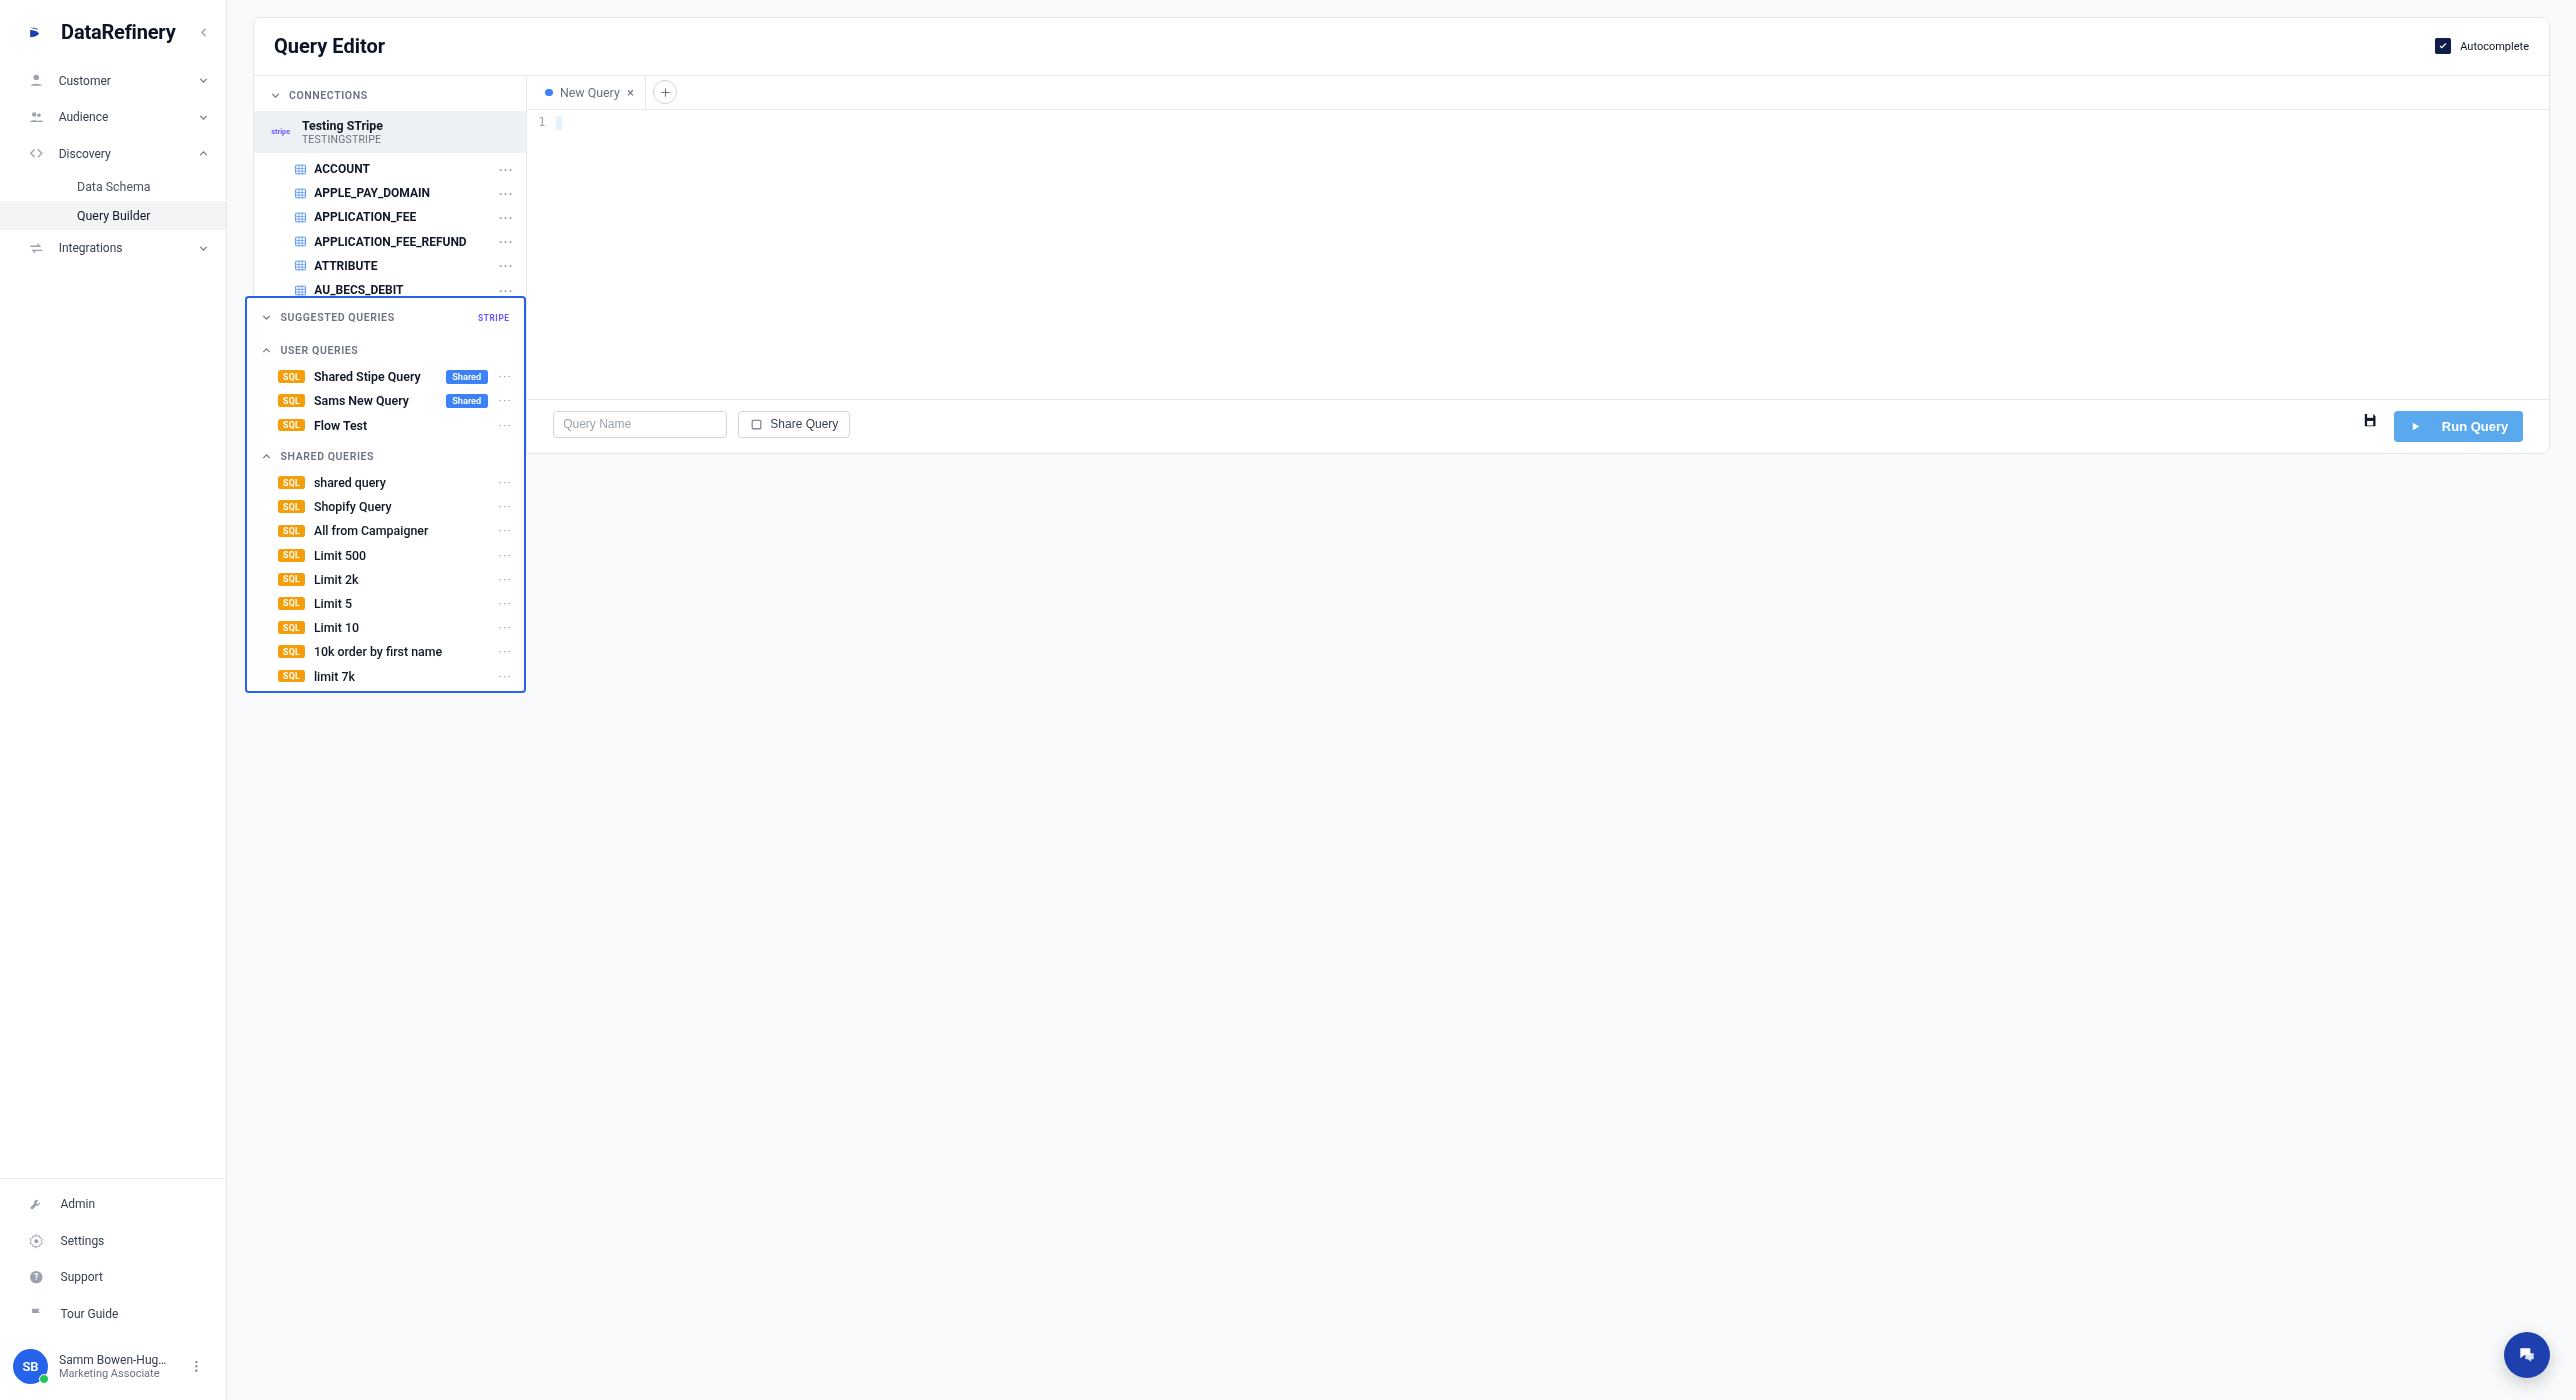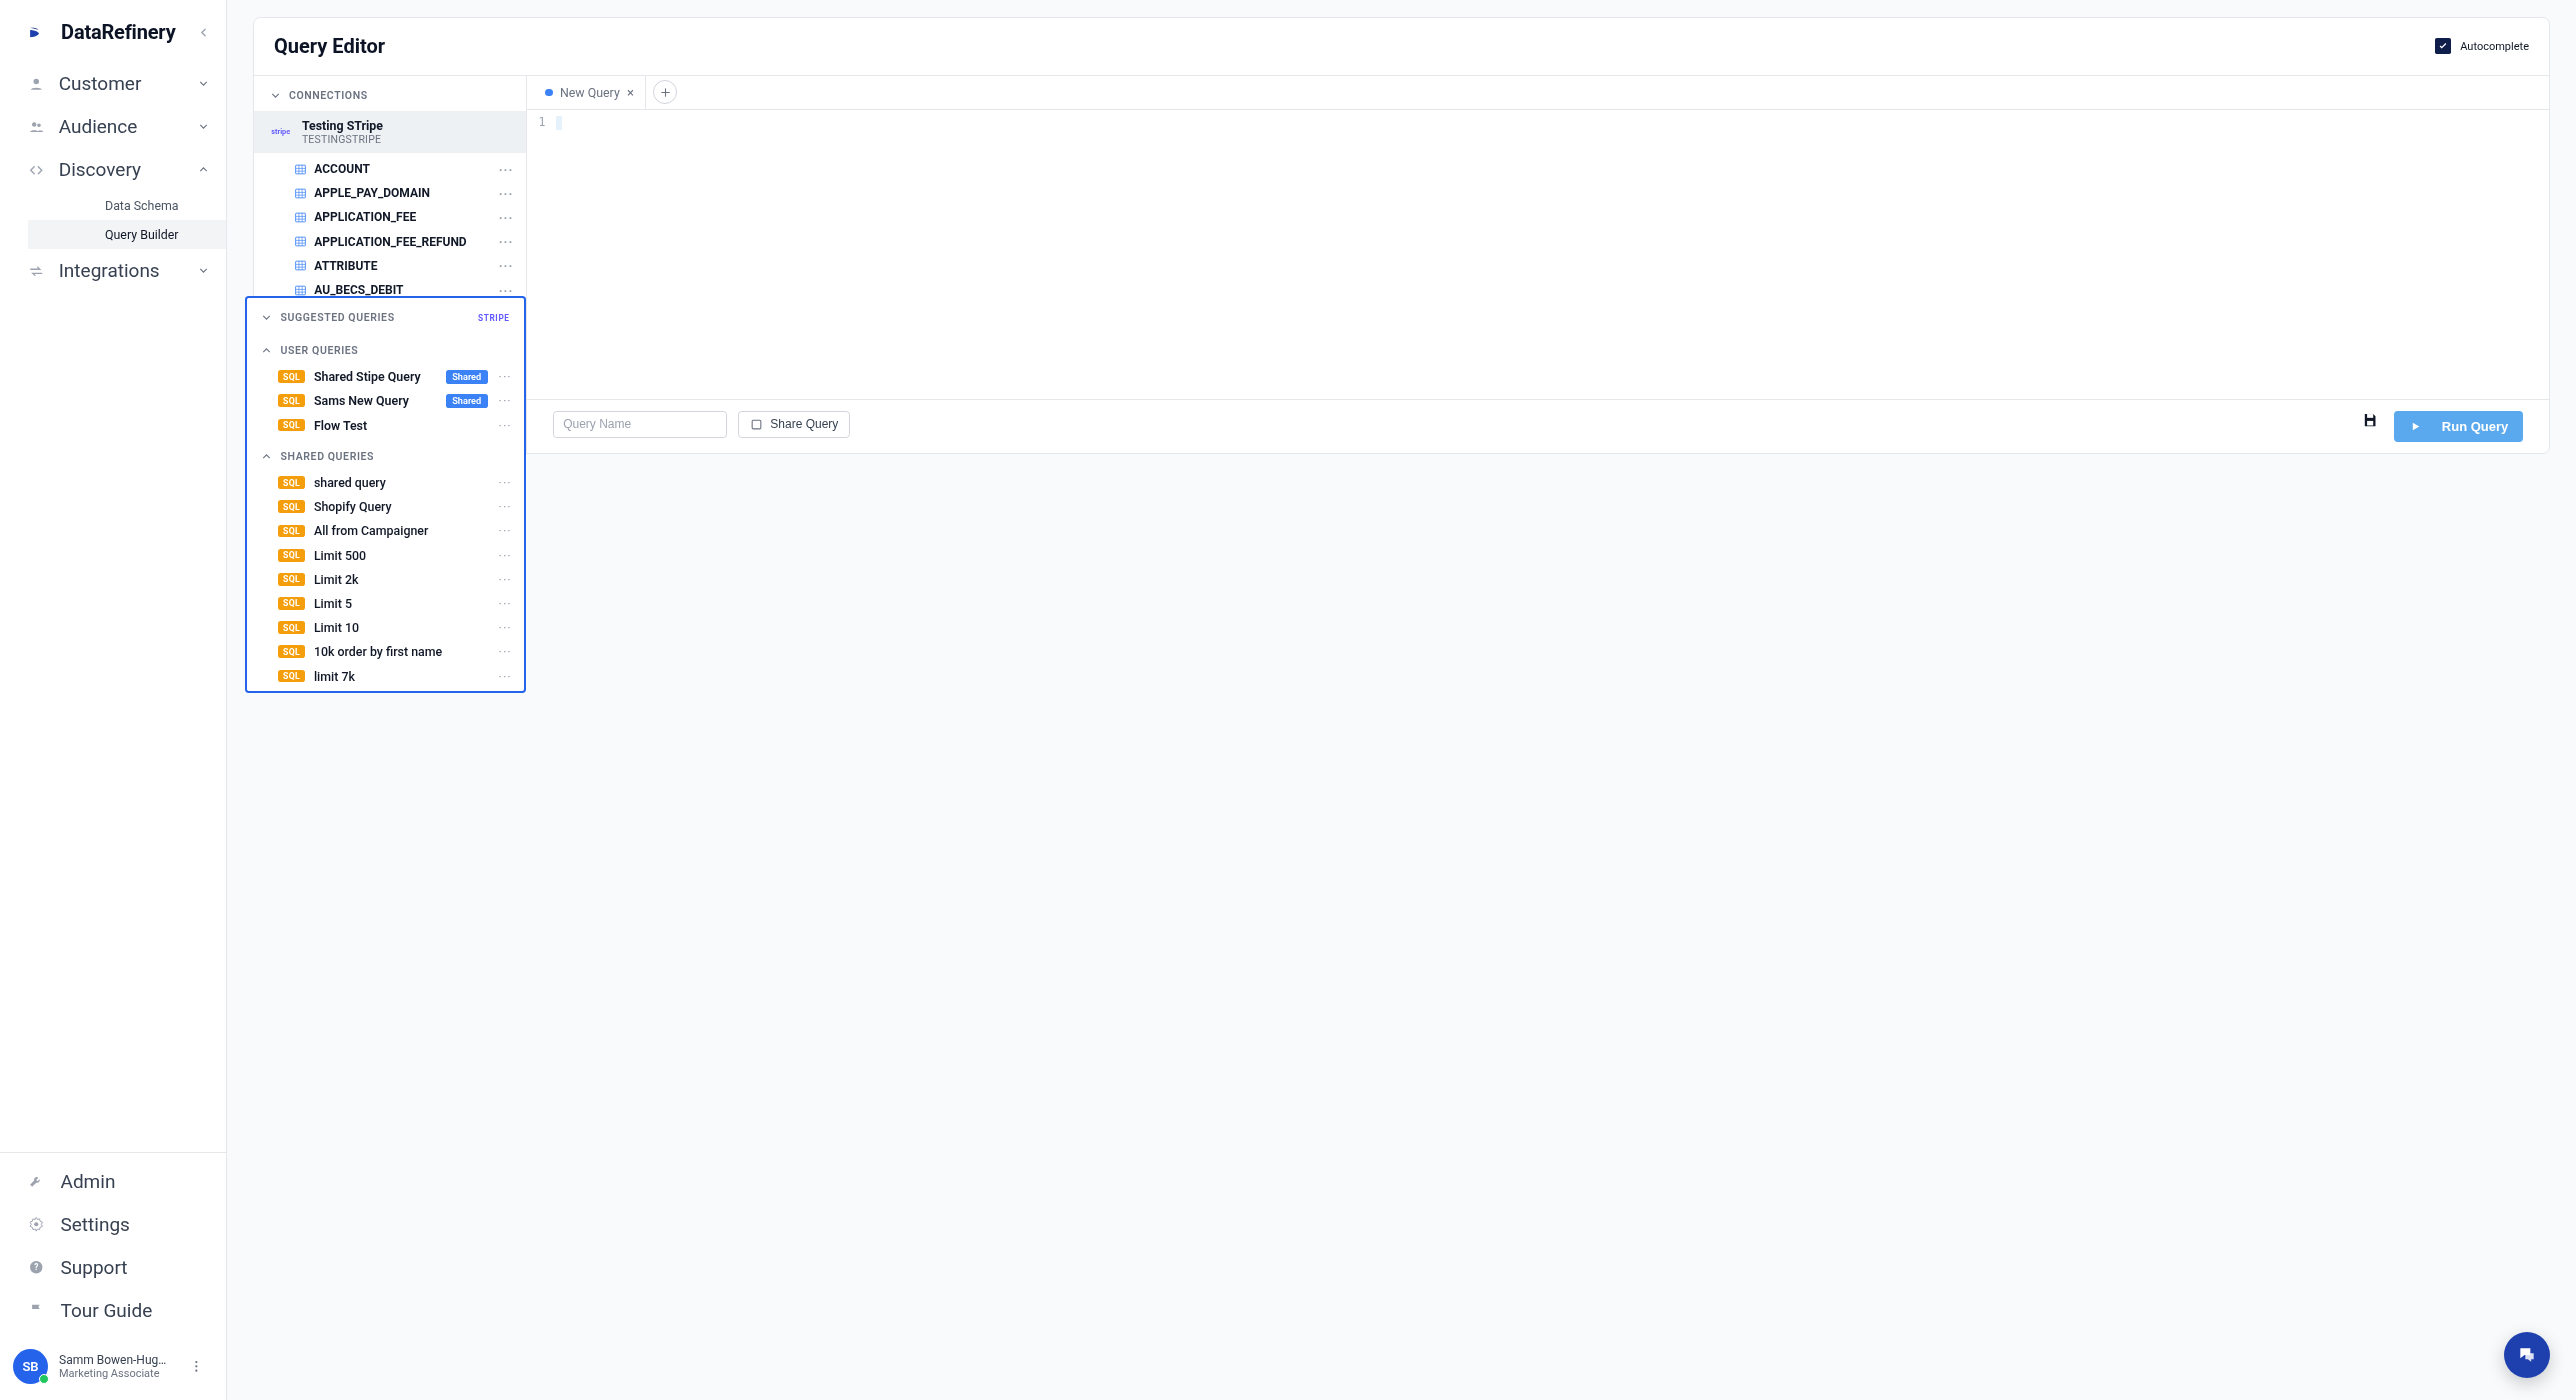--- a/index.html
+++ b/index.html
@@ -8,24 +8,24 @@
 
   
   .sidebar { width: 227px; flex-shrink:0; background:#fff; border-right:0.9px solid #e5e7eb; display:flex; flex-direction:column; }
   .brand-row { display:flex; align-items:center; gap:21px; padding:20px 16.5px 16.5px 27.5px; }
   .brand-mark { width:22px; height:22px; }
   .brand-name { font-size:20px; font-weight:700; color:#0b1324; letter-spacing:-0.2px; }
   .sidebar-collapse { margin-left:auto; color:#9ca3af; width:22px; height:22px; display:flex; align-items:center; justify-content:center; cursor:pointer; border-radius:3.7px; }
 
   .nav { padding-top:1.8px; }
   .nav-item { display:flex; align-items:center; gap:14.7px; padding:10px 16.5px 10px 27.5px; cursor:pointer; color:#374151; }
-  .nav-item .label { flex:1; font-size:19px; }
+  .nav-item .label { flex:1; font-size:12px; }
   .nav-item svg { color:#9ca3af; }
   .nav-item .chev { color:#6b7280; }
-  .nav-sub { padding-left:77px; font-size:12.4px; color:#4b5563; cursor:pointer; height:29px; display:flex; align-items:center;margin-left:28px; }
+  .nav-sub { padding-left:77px; font-size:12.4px; color:#4b5563; cursor:pointer; height:29px; display:flex; align-items:center; }
   .nav-sub.active { background:#f3f4f6; color:#111827; }
 
   .sidebar-bottom { margin-top:auto; border-top:0.9px solid #e5e7eb; padding:7.3px 0; }
   .sidebar-bottom .nav-item { padding:10px 16.5px 10px 27.5px; gap:16.5px; }
 
   .user-row { display:flex; align-items:center; gap:11px; padding:9.2px 16.5px 16.5px 13px; }
   .avatar { width:35px; height:35px; border-radius:50%; background:#2563eb; color:#fff; font-weight:600; display:flex; align-items:center; justify-content:center; font-size:13px; position:relative; }
   .presence { position:absolute; right:-0.9px; bottom:-0.9px; width:10px; height:10px; border-radius:50%; background:#22c55e; border:1.8px solid #fff; }
   .user-meta { flex:1; min-width:0; }
   .user-name { font-size:12px; color:#374151; white-space:nowrap; overflow:hidden; text-overflow:ellipsis; }

